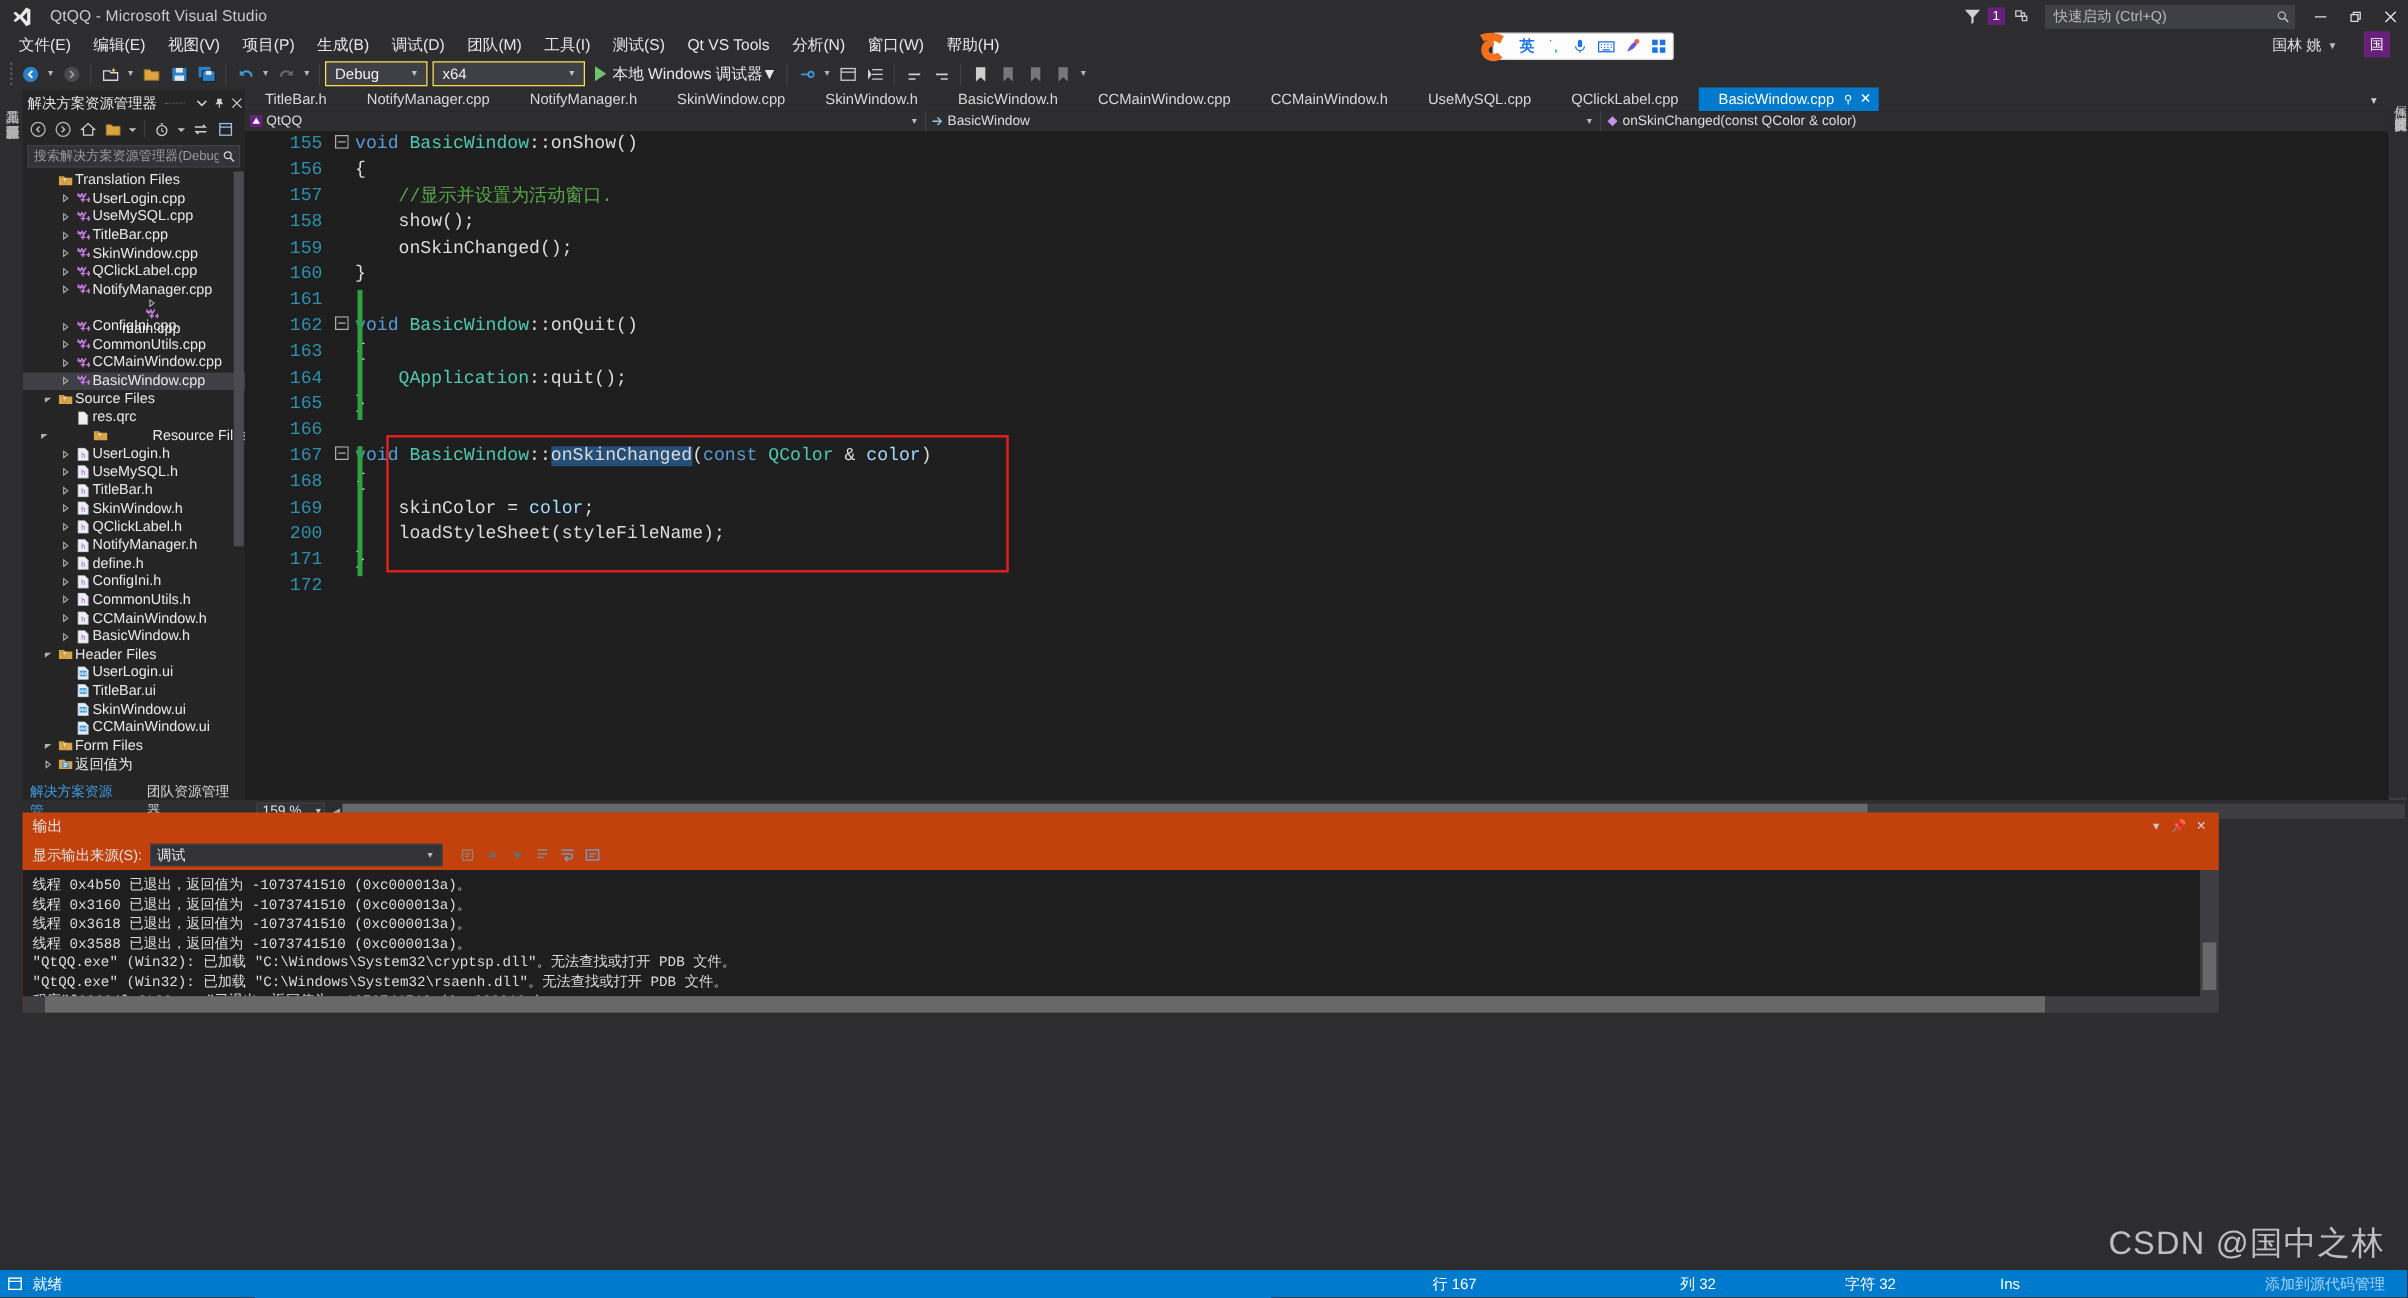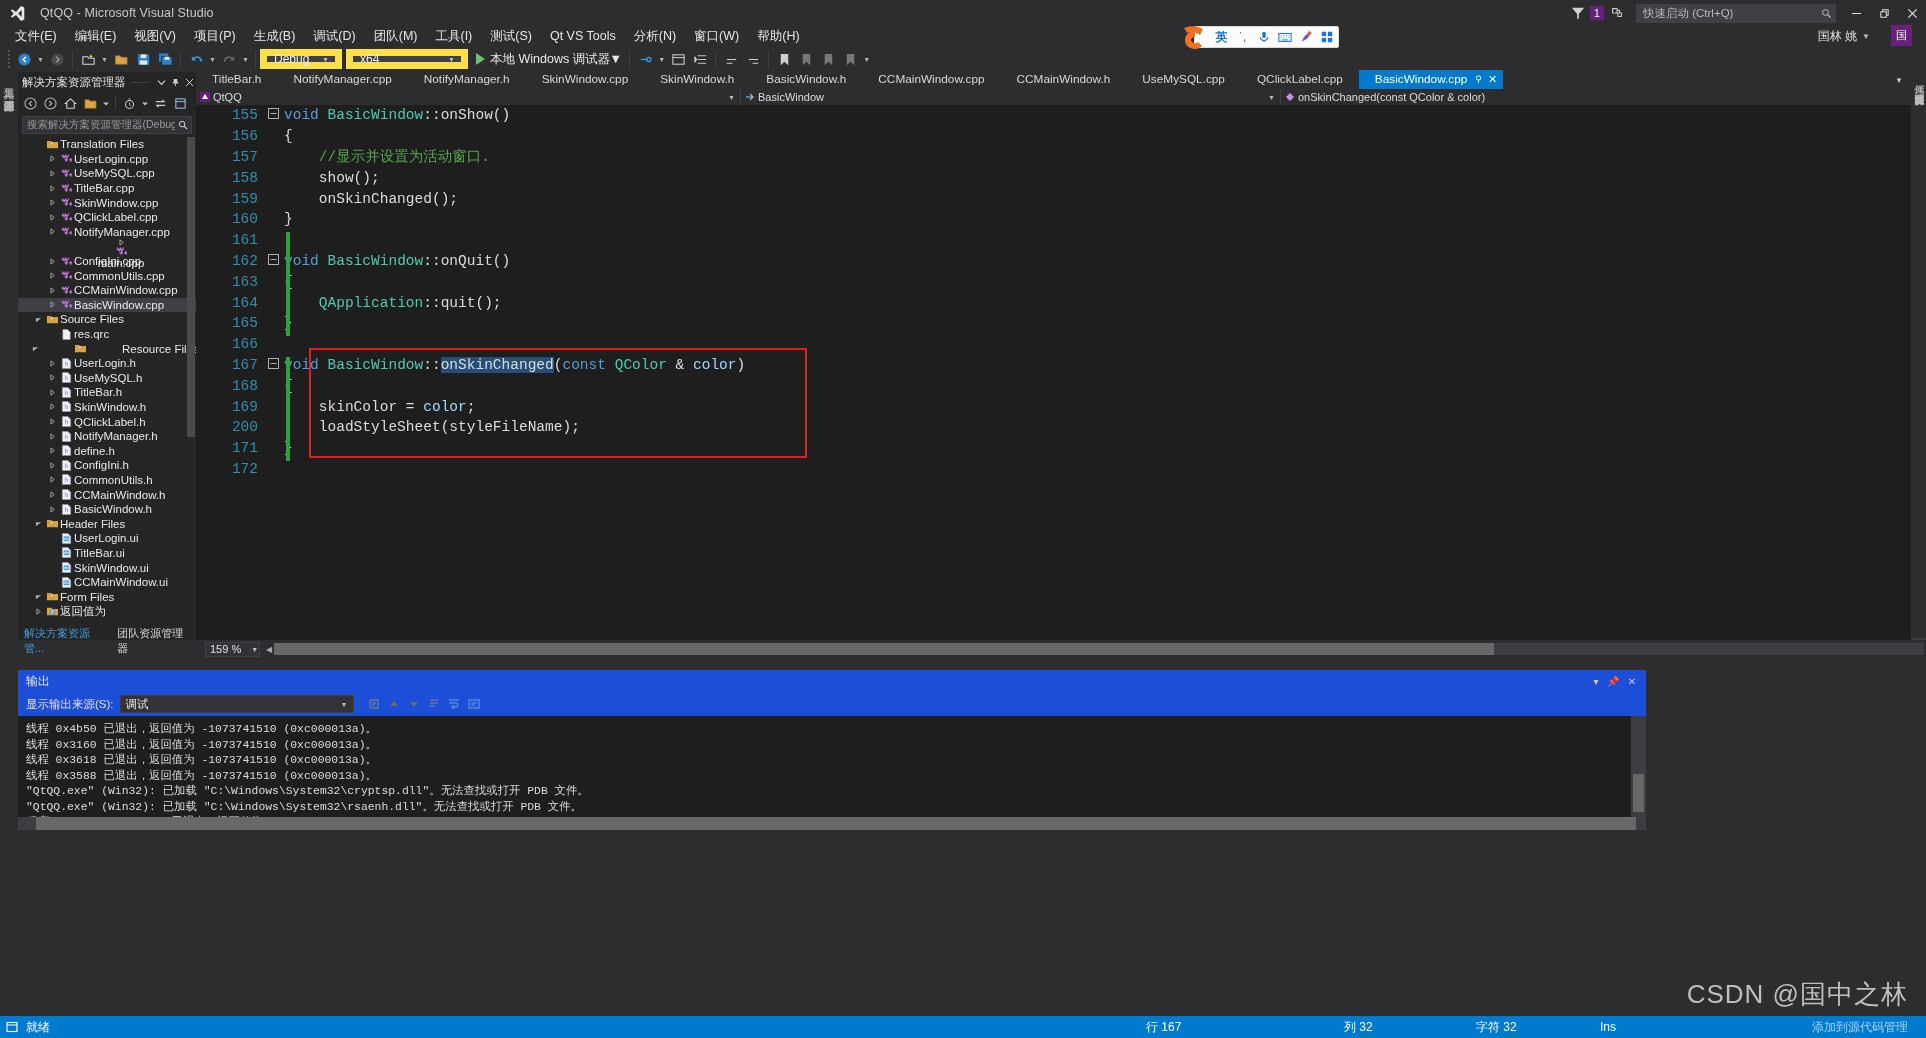--- a/index.html
+++ b/index.html
@@ -38,21 +38,21 @@
   .acct-avatar { position:absolute; right:14px; top:25px; width:21px; height:21px; background:#68217a; color:#fff; font-size:11px; display:flex; align-items:center; justify-content:center; }
 
   
   .toolbar { position:absolute; left:0; top:46px; width:1926px; height:26px; display:flex; align-items:center; padding-left:4px; }
   .grip { width:9px; height:18px; opacity:.45; display:flex; flex-direction:column; justify-content:center; gap:2px; align-items:center; }
   .grip i { width:2px; height:2px; background:#888; display:block; }
   .tbtn { width:22px; height:22px; display:flex; align-items:center; justify-content:center; }
   .tbtn svg { width:15px; height:15px; }
   .tcaret { width:11px; height:22px; display:flex; align-items:center; justify-content:center; font-size:7px; color:#b4b4b4; }
   .tsep { width:1px; height:17px; background:#3f3f46; margin:0 4px; }
-  .combo { height:20px; background:#3f3f46; border:7px solid #fde047; display:flex; align-items:center; font-size:12px; color:#f0f0f0; padding-left:7px; margin-right:4px; }
+  .combo { height:20px; background:#3f3f46; border:1px solid #fde047; display:flex; align-items:center; font-size:12px; color:#f0f0f0; padding-left:7px; margin-right:4px; }
   .combo .cc { margin-left:auto; margin-right:6px; font-size:7px; color:#c0c0c0; }
   .combo.debug { width:82px; }
   .combo.plat { width:122px; }
   .runbtn { display:flex; align-items:center; height:22px; padding:0 4px; }
   .runbtn .tri { width:0;height:0;border-left:9px solid #6fc26f;border-top:6px solid transparent;border-bottom:6px solid transparent; margin-right:5px; }
   .runbtn span { font-size:12.5px; color:#e9e9e9; }
 
   
   .vtabs { position:absolute; left:0; top:74px; width:16px; height:560px; }
   .vtab { writing-mode:vertical-rl; font-size:11px; color:#b4b4b4; padding:6px 1px; }
@@ -121,21 +121,21 @@
   .code-vscroll { position:absolute; right:0; top:0; width:15px; height:551px; background:#3e3e42; }
   .cv-thumb { position:absolute; left:2px; width:11px; background:#686868; }
   .cv-mark { position:absolute; width:5px; height:3px; }
 
   
   .zoomstrip { position:absolute; left:196px; top:640px; width:1730px; height:18px; background:#2d2d30; display:flex; align-items:center; }
   .zoom-box { width:55px; height:15px; background:#333337; border:1px solid #3f3f46; font-size:11px; color:#e0e0e0; display:flex; align-items:center; padding-left:4px; margin-left:9px; }
   .zoom-caret { font-size:7px; color:#c0c0c0; margin-left:10px; }
 
   
-  .outpanel { position:absolute; left:18px; top:670px; width:1628px; height:160px; background:#1d4ed8; }
+  .outpanel { position:absolute; left:18px; top:650px; width:1757px; height:160px; background:#c2410c; }
   .out-head { height:22px; display:flex; align-items:center; padding-left:8px; }
   .out-title { font-size:12px; color:#e8e8e8; }
   .out-right { margin-left:auto; display:flex; align-items:center; padding-right:6px; gap:2px; }
   .out-right .ic { width:16px; text-align:center; color:#ccc; font-size:10px; }
   .out-sub { height:24px; display:flex; align-items:center; padding-left:8px; }
   .out-sub-lbl { font-size:11.5px; color:#e0e0e0; margin-right:6px; }
   .out-combo { width:234px; height:18px; background:#333337; border:1px solid #3f3f46; display:flex; align-items:center; font-size:11.5px; color:#e8e8e8; padding-left:5px; }
   .out-combo .cc { margin-left:auto; margin-right:5px; font-size:7px; color:#bbb; }
   .out-tools { display:flex; align-items:center; margin-left:12px; gap:3px; }
   .out-tools .ic { width:17px; height:17px; display:flex; align-items:center; justify-content:center; }

